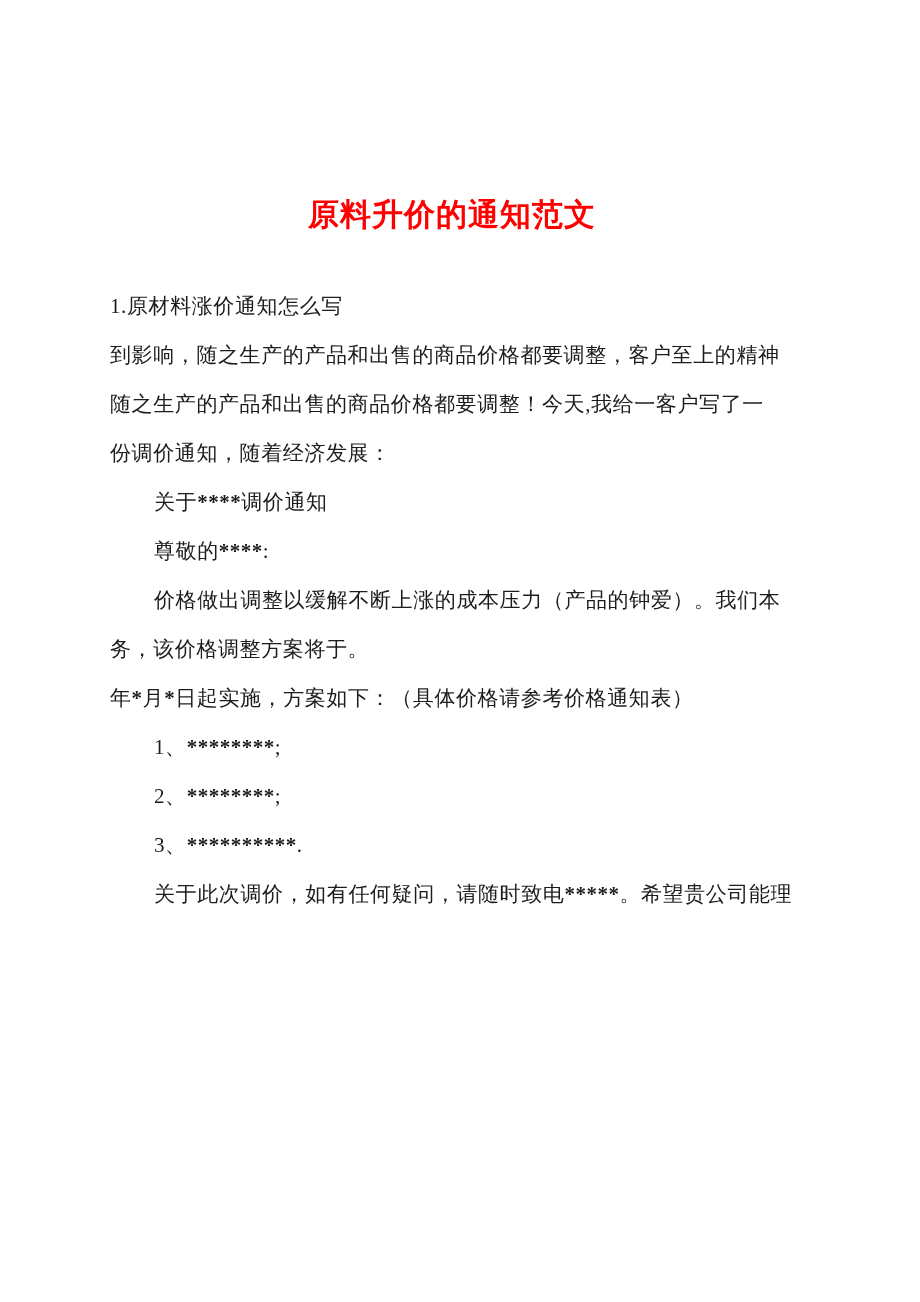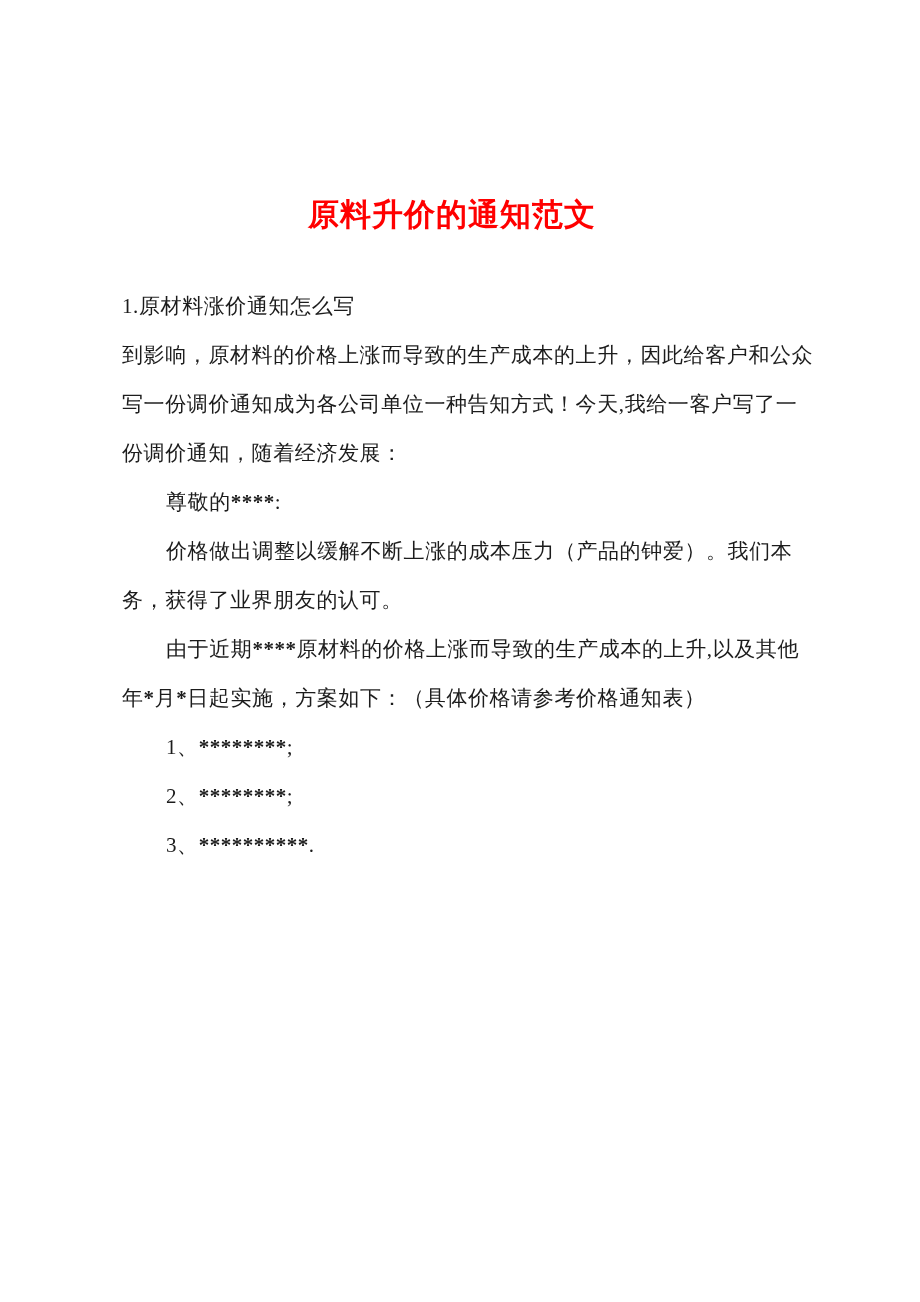--- a/index.html
+++ b/index.html
@@ -24,21 +24,21 @@
     margin: 0;
     text-align: center;
     font-size: 31px;
     font-weight: bold;
     letter-spacing: 1px;
     line-height: 46px;
   }
   .doc-body {
     position: absolute;
     top: 282px;
-    left: 122px;
+    left: 110px;
     width: 712px;
   }
   .line {
     height: 49px;
     line-height: 49px;
     font-size: 21px;
     letter-spacing: 0.6px;
     white-space: pre;
   }
   .line.indent {
@@ -49,25 +49,26 @@
     letter-spacing: 0.5px;
   }
 </style>
 </head>
 <body>
 
 <div class="page">
   <h1 class="doc-title" style="color: rgb(255, 0, 0);">原料升价的通知范文</h1>
   <div class="doc-body">
       <div class="line">1.原材料涨价通知怎么写</div>
-      <div class="line">到影响，原材料的价格上涨而导致的生产成本的上升，因此给客户和公众</div>
-      <div class="line">写一份调价通知成为各公司单位一种告知方式！今天,我给一客户写了一</div>
+      <div class="line">到影响，随之生产的产品和出售的商品价格都要调整，客户至上的精神</div>
+      <div class="line">随之生产的产品和出售的商品价格都要调整！今天,我给一客户写了一</div>
       <div class="line">份调价通知，随着经济发展：</div>
+      <div class="line indent">关于<strong>****</strong>调价通知</div>
       <div class="line indent">尊敬的<strong>****</strong>:</div>
       <div class="line indent">价格做出调整以缓解不断上涨的成本压力（产品的钟爱）。我们本</div>
-      <div class="line">务，获得了业界朋友的认可。</div>
-      <div class="line indent">由于近期<strong>****</strong>原材料的价格上涨而导致的生产成本的上升,以及其他</div>
+      <div class="line">务，该价格调整方案将于。</div>
       <div class="line">年<strong>*</strong>月<strong>*</strong>日起实施，方案如下：（具体价格请参考价格通知表）</div>
       <div class="line indent">1、<strong>********</strong>;</div>
       <div class="line indent">2、<strong>********</strong>;</div>
       <div class="line indent">3、<strong>**********</strong>.</div>
+      <div class="line indent">关于此次调价，如有任何疑问，请随时致电<strong>*****</strong>。希望贵公司能理</div>
     </div>
 </div>
 
 </body></html>

